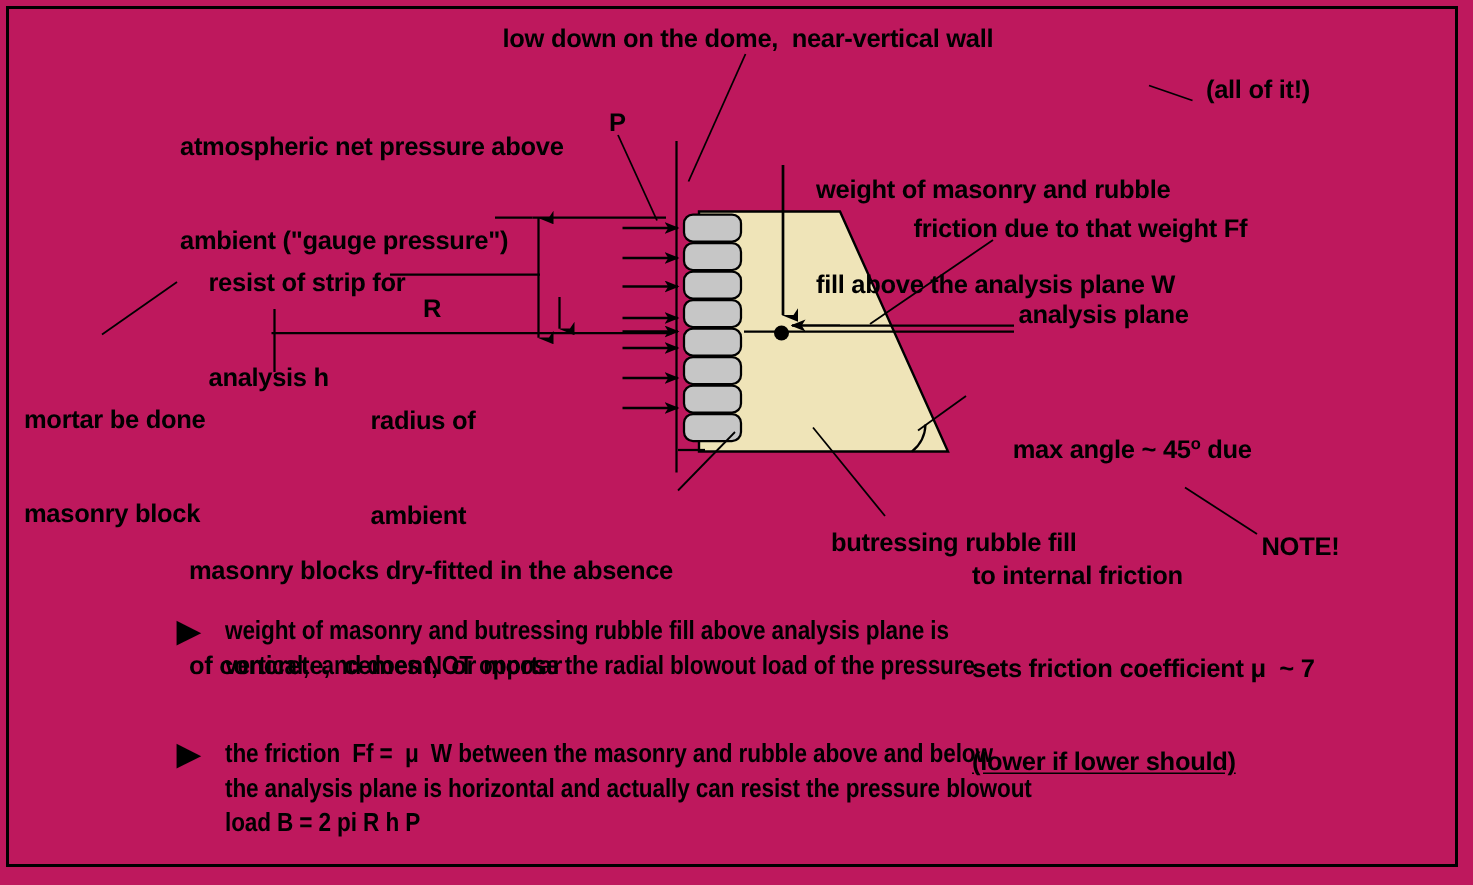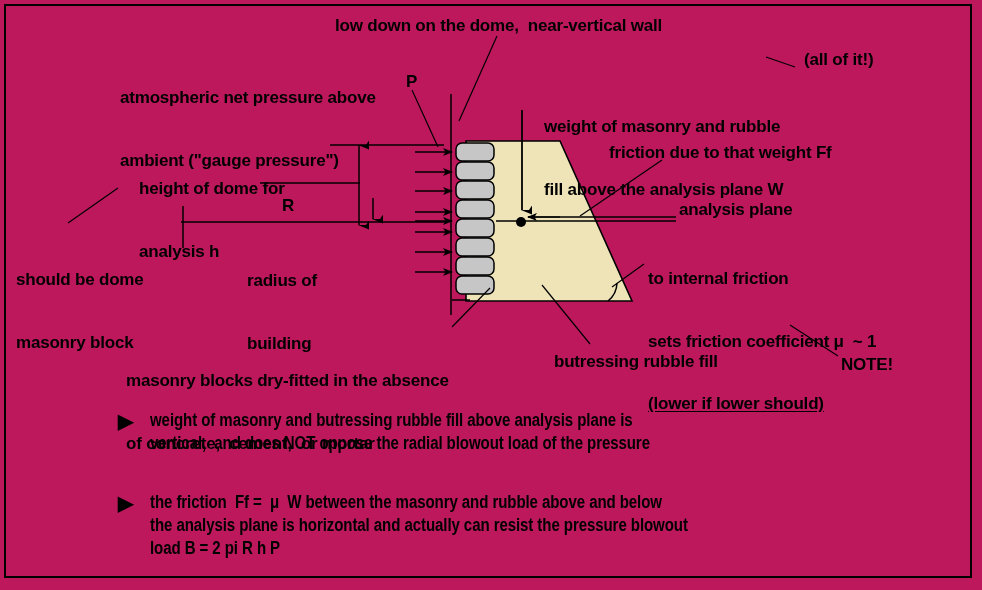--- a/index.html
+++ b/index.html
@@ -187,41 +187,44 @@
     <div>fill above the analysis plane W</div>
   </div>
 
   <div class="lbl lbl-17" style="left:804px; top:50px;">(all of it!)</div>
 
   <div class="lbl lbl-17" style="left:609px; top:143px;">friction due to that weight Ff</div>
 
   <div class="lbl lbl-17" style="left:679px; top:200px;">analysis plane</div>
 
   <div class="lbl lbl-17" style="left:648px; top:228px;">
+    <div>
+      <span>max angle ~ 45</span><span class="sup-deg">o</span><span> due</span>
+    </div>
     <div>to internal friction</div>
-    <div>sets friction coefficient μ  ~ 1</div>
+    <div>sets friction coefficient μ  ~ 7</div>
     <div class="underlined">(lower if lower should)</div>
   </div>
 
   <div class="lbl lbl-17" style="left:841px; top:355px;text-align:center;">NOTE!</div>
 
   <div class="lbl lbl-17" style="left:139px; top:138px;">
-    <div>height of dome for</div>
+    <div>resist of strip for</div>
     <div>analysis h</div>
   </div>
 
   <div class="lbl lbl-17" style="left:282px; top:196px;">R</div>
 
   <div class="lbl lbl-17" style="left:247px; top:230px;">
     <div>radius of</div>
-    <div>building</div>
+    <div>ambient</div>
   </div>
 
   <div class="lbl lbl-17" style="left:16px; top:229px;">
-    <div>should be dome</div>
+    <div>mortar be done</div>
     <div>masonry block</div>
   </div>
 
   <div class="lbl lbl-17" style="left:554px; top:352px;">butressing rubble fill</div>
 
   <div class="lbl lbl-17" style="left:126px; top:330px;">
     <div>masonry blocks dry-fitted in the absence</div>
     <div>of concrete,  cement,  or mortar</div>
   </div>
 

